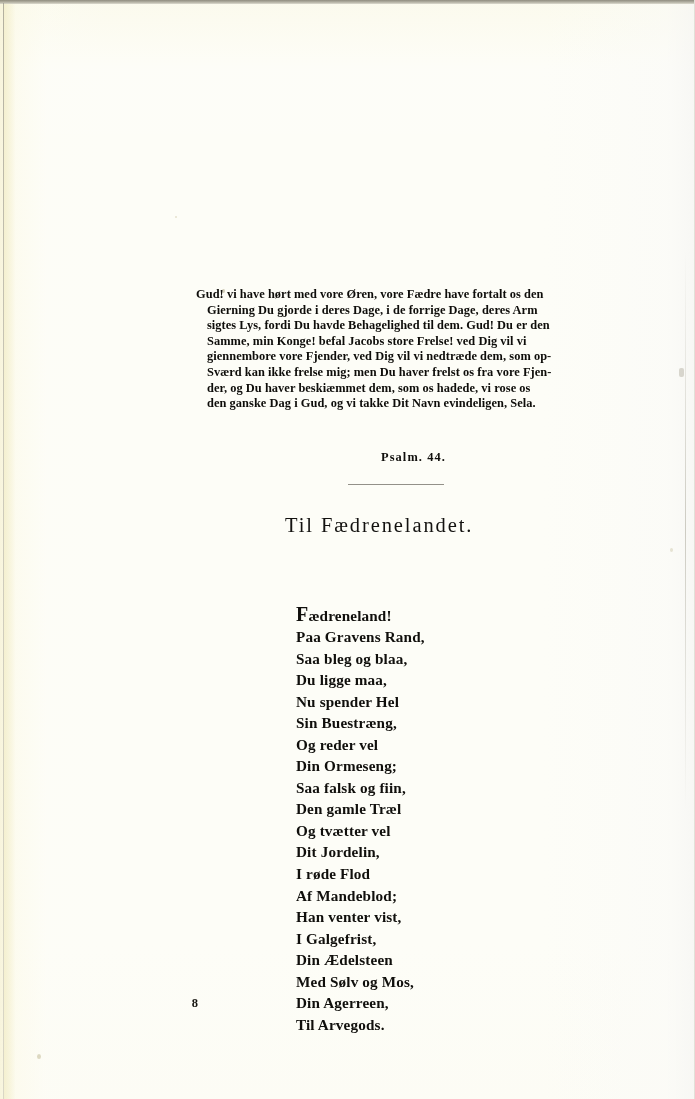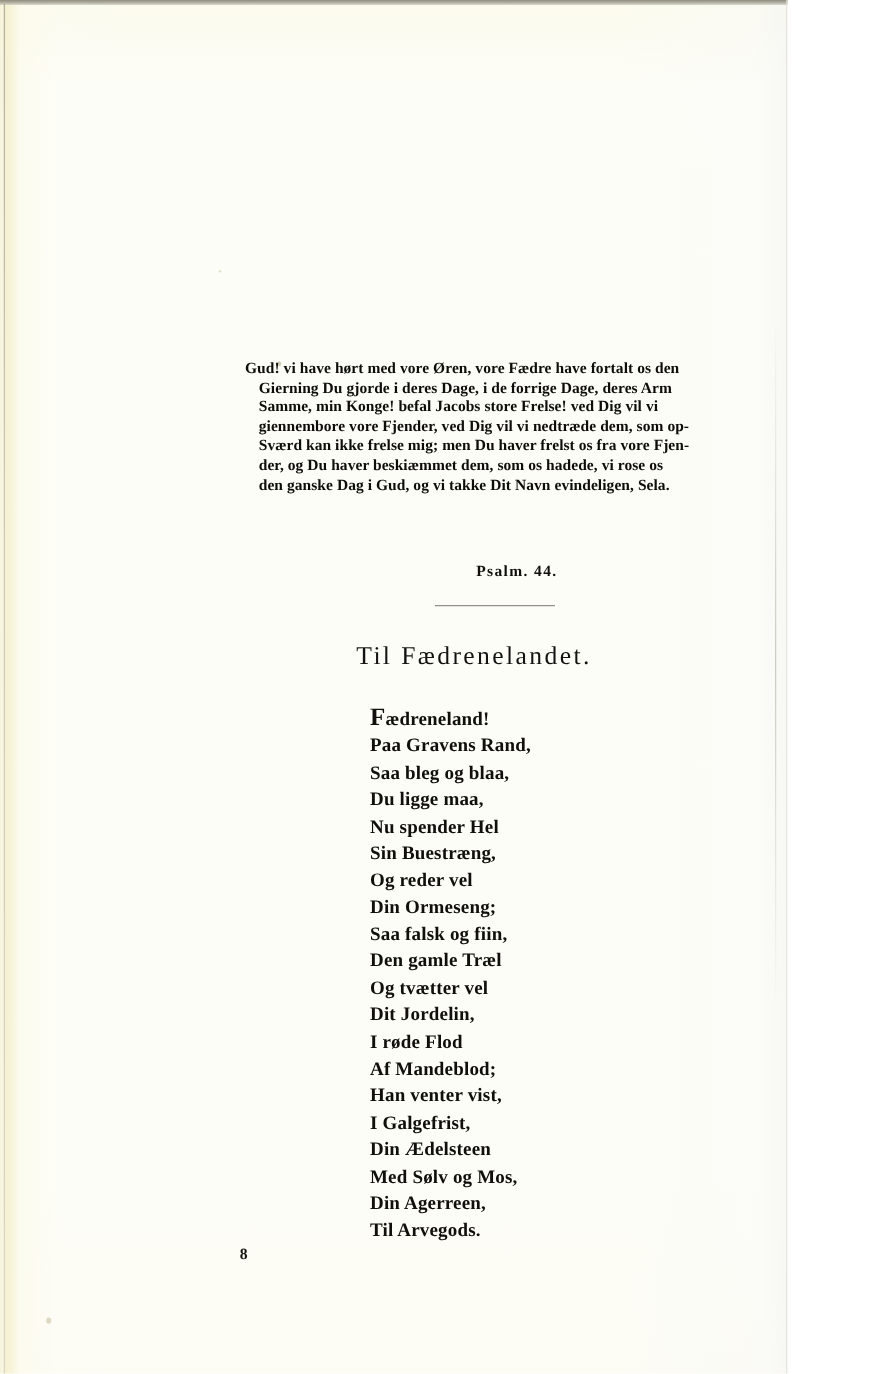--- a/index.html
+++ b/index.html
@@ -3,21 +3,21 @@
 <meta charset="utf-8">
 <style>
   html, body {
     margin: 0;
     padding: 0;
     background: #ffffff;
   }
 
   .page {
     position: relative;
-    width: 630px;
+    width: 695px;
     height: 1099px;
     overflow: hidden;
     background: #fdfdf7;
     font-family: "Liberation Serif", "DejaVu Serif", serif;
     color: #100f0c;
   }
 
   
   .paper-tone {
     position: absolute;
@@ -150,20 +150,21 @@
     line-height: 21.55px;
     letter-spacing: .15px;
     color: #100f0c;
   }
   .poem .verse-line {
     white-space: nowrap;
     display: block;
   }
   .poem .verse-line.first {
     line-height: 20px;
+    margin-top: 40px;
   }
   .poem .initial {
     font-size: 20px;
     line-height: 0;
     letter-spacing: .2px;
   }
 
   
   .folio {
     position: absolute;
@@ -192,20 +193,21 @@
 
   <div class="speck speck-a"></div>
   <div class="speck speck-b"></div>
   <div class="speck speck-c"></div>
   <div class="speck speck-d"></div>
   <div class="speck speck-e"></div>
 
   <div class="epigraph">
     <span class="line">Gud! vi have hørt med vore Øren, vore Fædre have fortalt os den</span>
     <span class="line indented">Gierning Du gjorde i deres Dage, i de forrige Dage, deres Arm</span>
+    <span class="line indented">sigtes Lys, fordi Du havde Behagelighed til dem. Gud! Du er den</span>
     <span class="line indented">Samme, min Konge! befal Jacobs store Frelse! ved Dig vil vi</span>
     <span class="line indented">giennembore vore Fjender, ved Dig vil vi nedtræde dem, som op-</span>
     <span class="line indented">Sværd kan ikke frelse mig; men Du haver frelst os fra vore Fjen-</span>
     <span class="line indented">der, og Du haver beskiæmmet dem, som os hadede, vi rose os</span>
     <span class="line indented">den ganske Dag i Gud, og vi takke Dit Navn evindeligen, Sela.</span>
   </div>
 
   <div class="attribution">Psalm. 44.</div>
 
   <div class="rule"></div>

